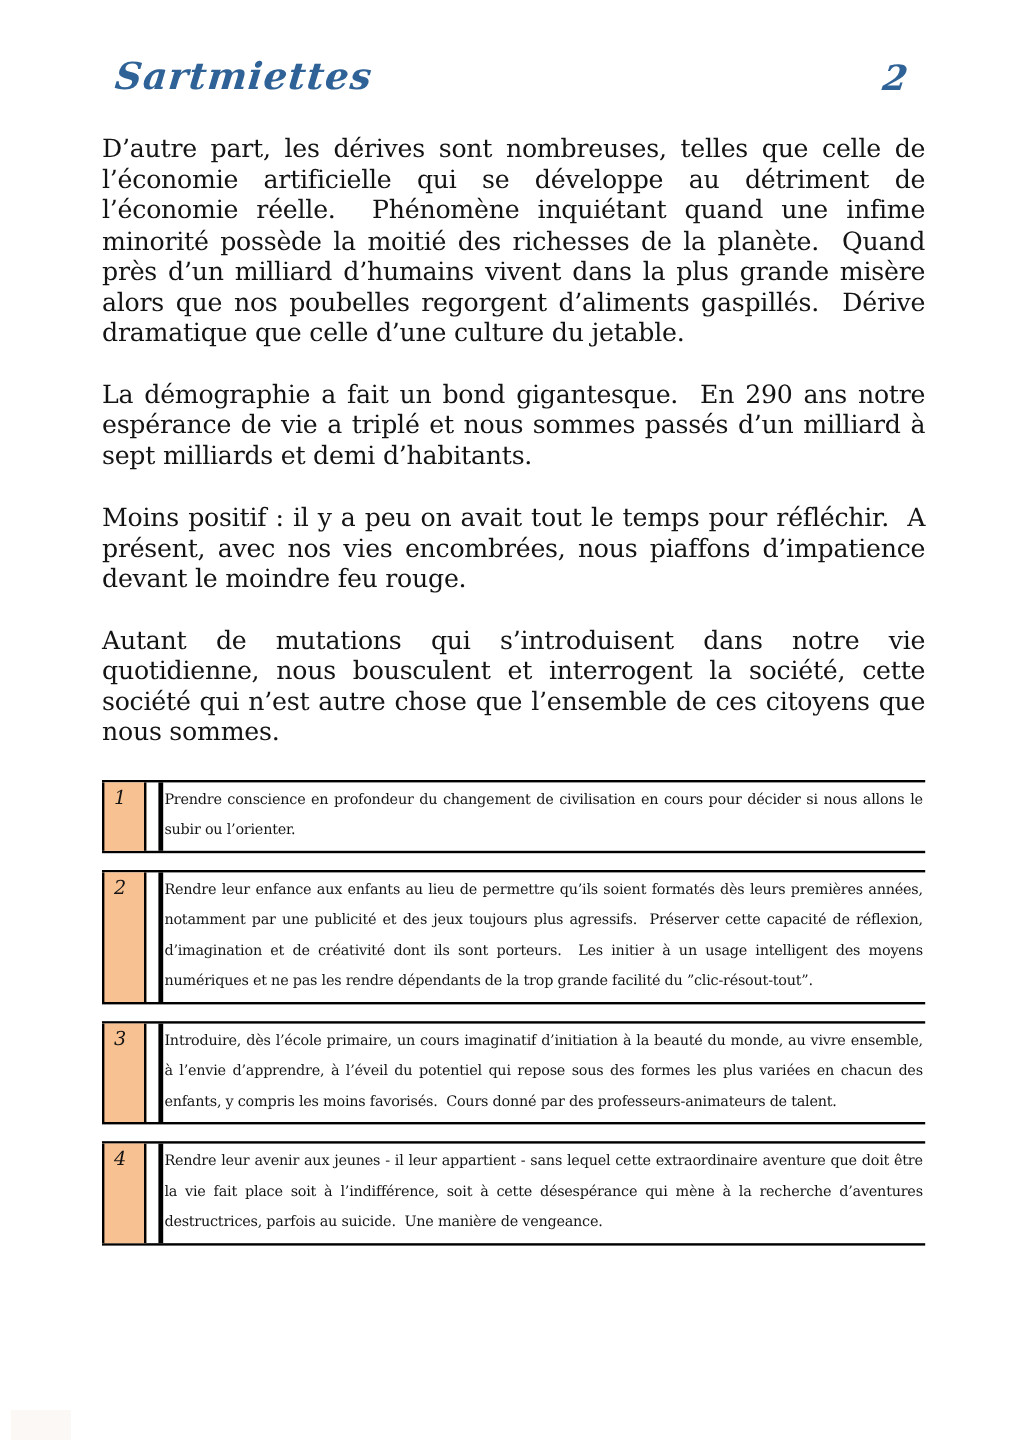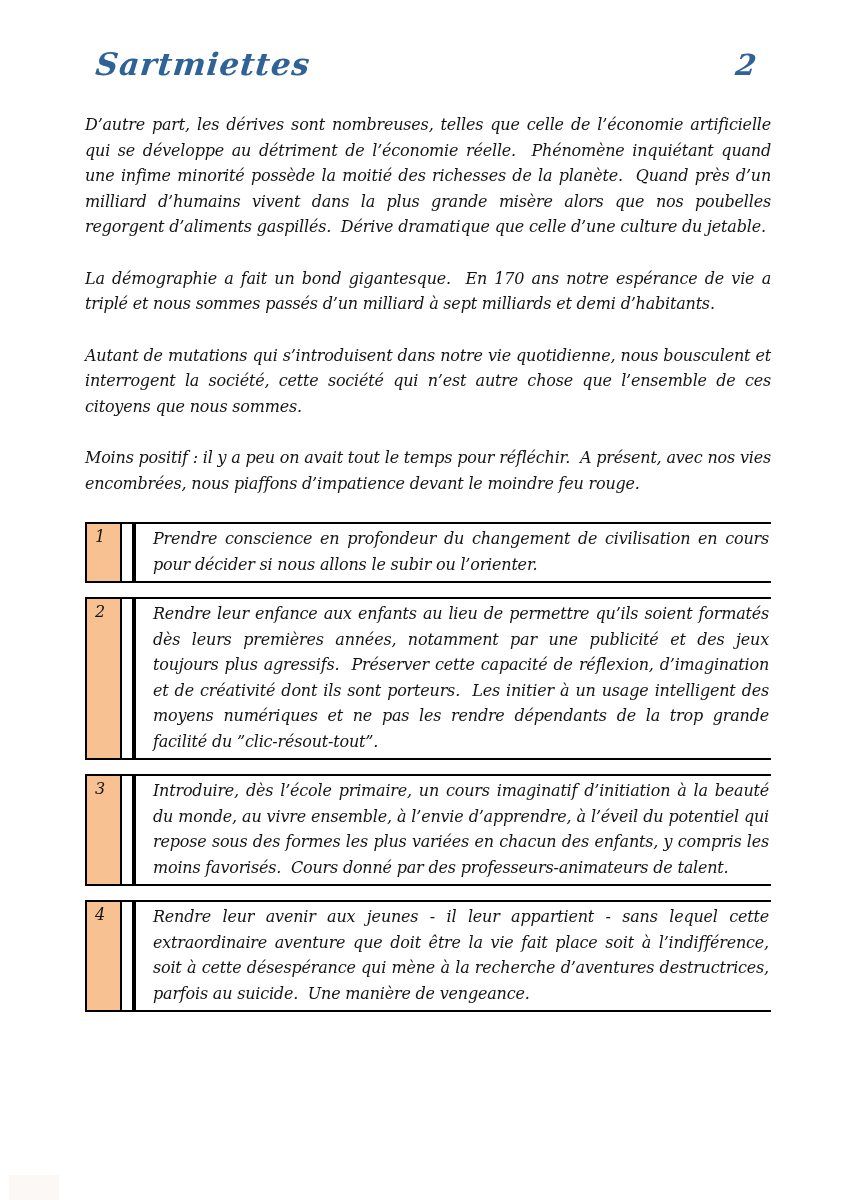--- a/index.html
+++ b/index.html
@@ -34,22 +34,21 @@
     color: #2f6296;
     transform: skewX(-8deg);
   }
   .content {
     position: absolute;
     left: 85px; top: 112px;
     width: 686px;
     color: #141414;
   }
   .para {
-    font-style: italic;
-    font-size: 16px;
+    font-size: 21px;
     letter-spacing: -0.2px;
     line-height: 25.5px;
     text-align: justify;
     text-align-last: left;
     white-space: pre-wrap;
     margin-bottom: 26px;
   }
   .items { margin-top: 8px; }
   .item {
     display: flex;
@@ -66,28 +65,27 @@
     border-right: 2px solid #000;
     font-style: italic;
     font-size: 16px;
     padding: 3px 0 0 8px;
     color: #141414;
   }
   .item-gap { width: 10px; flex: 0 0 10px; }
   .item-bar { width: 4px; flex: 0 0 4px; background: #000; }
   .item-text {
     flex: 1;
-    font-style: italic;
-    font-size: 16px;
+    font-size: 12px;
     letter-spacing: -0.2px;
     line-height: 25.5px;
     text-align: justify;
     text-align-last: left;
     white-space: pre-wrap;
-    padding: 2px 2px 4px 17px;
+    padding: 2px 2px 4px 1px;
     color: #141414;
   }
   .scan-artifact {
     position: absolute;
     left: 9px; top: 1175px;
     width: 50px; height: 25px;
     background: #fbf8f5;
   }
 </style>
 </head>
@@ -95,23 +93,23 @@
 
 <div class="page">
 
   <div class="header-title">Sartmiettes</div>
 
   <div class="header-pagenum">2</div>
 
   <div class="content">
 
     <p class="para">D’autre part, les dérives sont nombreuses, telles que celle de l’économie artificielle qui se développe au détriment de l’économie réelle.  Phénomène inquiétant quand une infime minorité possède la moitié des richesses de la planète.  Quand près d’un milliard d’humains vivent dans la plus grande misère alors que nos poubelles regorgent d’aliments gaspillés.  Dérive dramatique que celle d’une culture du jetable.</p>
-    <p class="para">La démographie a fait un bond gigantesque.  En 170 ans notre espérance de vie a triplé et nous sommes passés d’un milliard à sept milliards et demi d’habitants.</p>
+    <p class="para">La démographie a fait un bond gigantesque.  En 290 ans notre espérance de vie a triplé et nous sommes passés d’un milliard à sept milliards et demi d’habitants.</p>
+    <p class="para">Moins positif : il y a peu on avait tout le temps pour réfléchir.  A présent, avec nos vies encombrées, nous piaffons d’impatience devant le moindre feu rouge.</p>
     <p class="para">Autant de mutations qui s’introduisent dans notre vie quotidienne, nous bousculent et interrogent la société, cette société qui n’est autre chose que l’ensemble de ces citoyens que nous sommes.</p>
-    <p class="para">Moins positif : il y a peu on avait tout le temps pour réfléchir.  A présent, avec nos vies encombrées, nous piaffons d’impatience devant le moindre feu rouge.</p>
 
     <div class="items">
 
       <div class="item">
         <div class="item-numcell">1</div>
         <div class="item-gap"></div>
         <div class="item-bar"></div>
         <div class="item-text">Prendre conscience en profondeur du changement de civilisation en cours pour décider si nous allons le subir ou l’orienter.</div>
       </div>
 

